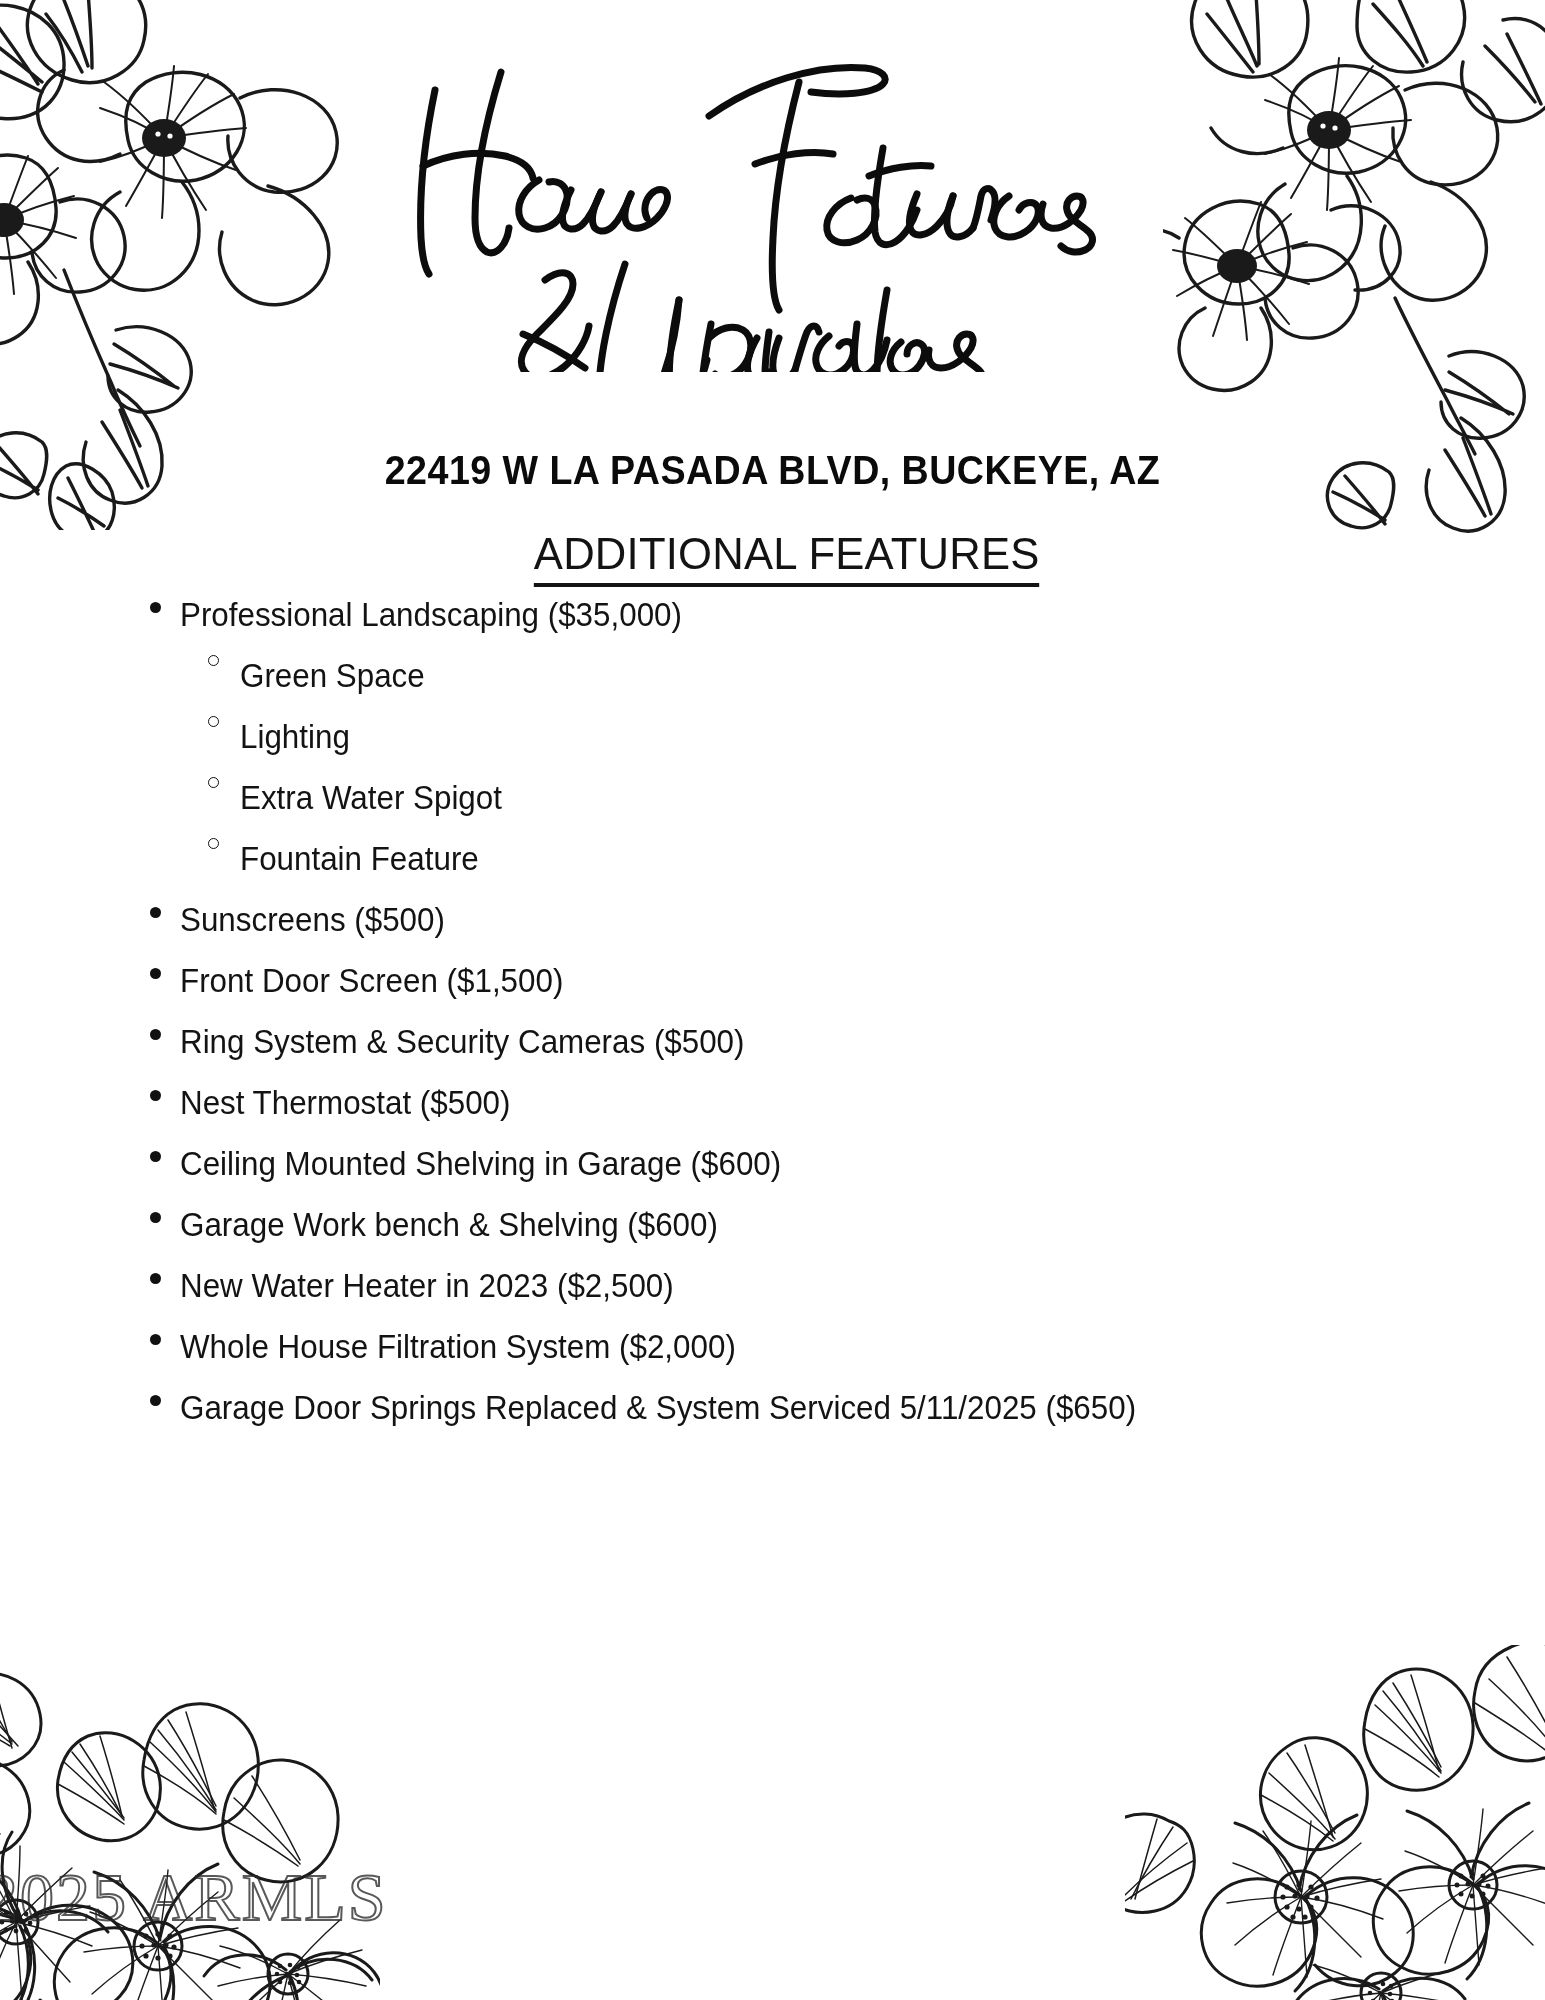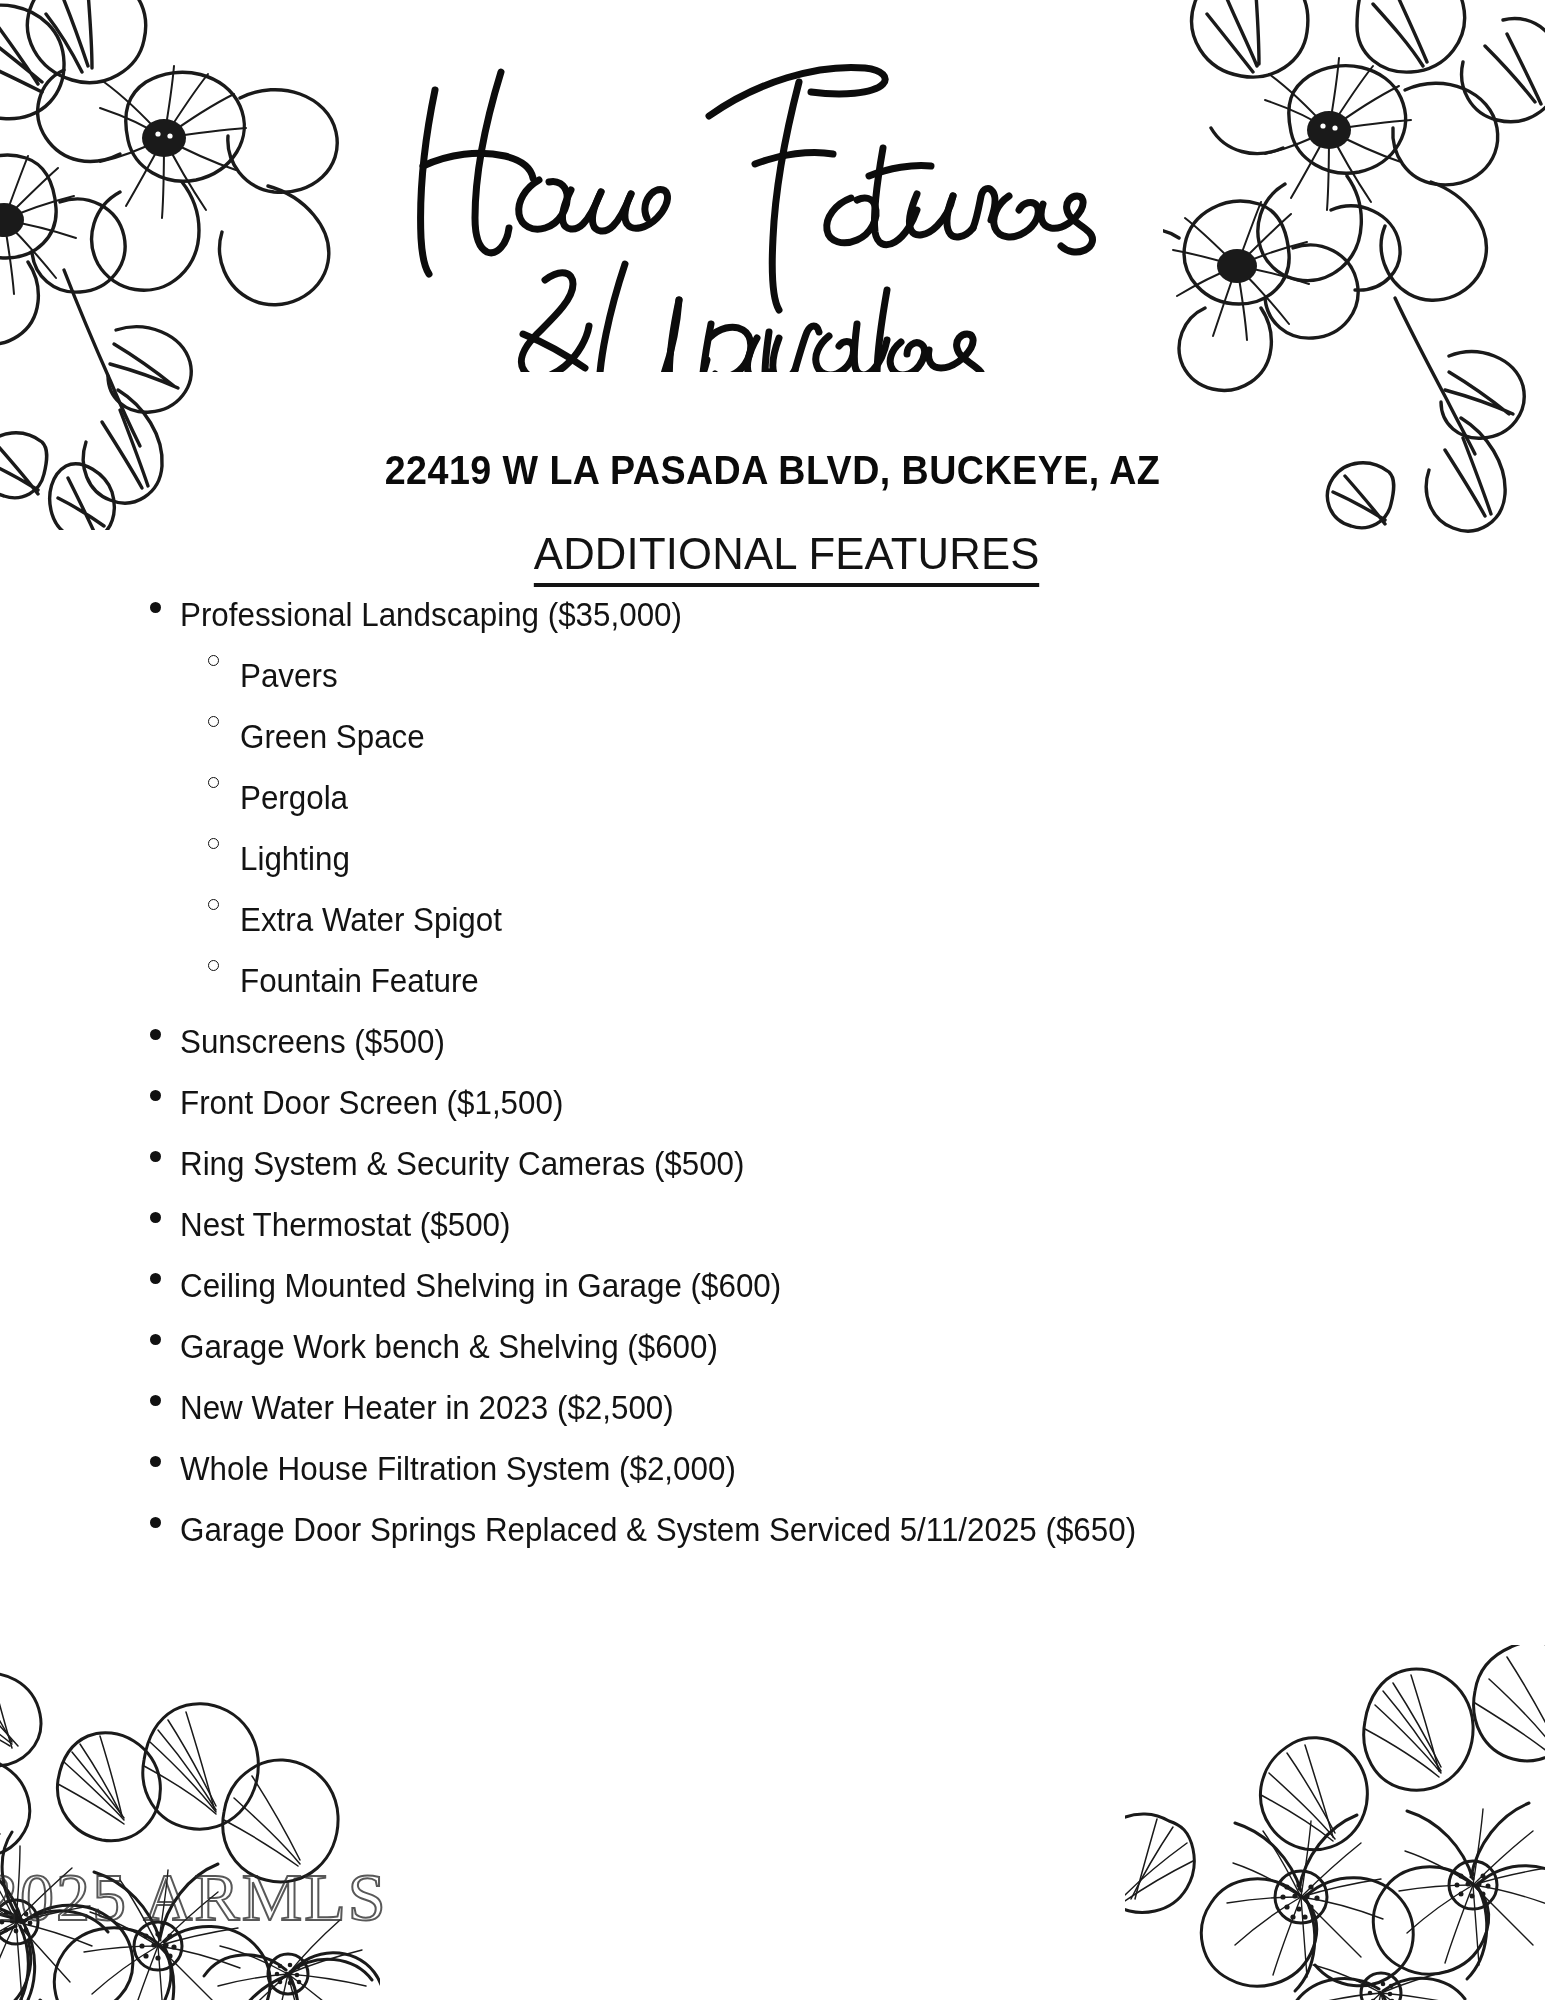--- a/index.html
+++ b/index.html
@@ -597,29 +597,21 @@
   <span>ADDITIONAL FEATURES</span>
 </div>
 
 <div class="features-list" id="features-list">
     <div class="feat-row">
       <span class="bullet-main"><i></i></span>
       <span class="feat-text">Professional Landscaping ($35,000)</span>
     </div>
     <div class="feat-row sub">
       <span class="bullet-sub"><i></i></span>
-      <span class="feat-text">Pavers</span>
-    </div>
-    <div class="feat-row sub">
-      <span class="bullet-sub"><i></i></span>
       <span class="feat-text">Green Space</span>
-    </div>
-    <div class="feat-row sub">
-      <span class="bullet-sub"><i></i></span>
-      <span class="feat-text">Pergola</span>
     </div>
     <div class="feat-row sub">
       <span class="bullet-sub"><i></i></span>
       <span class="feat-text">Lighting</span>
     </div>
     <div class="feat-row sub">
       <span class="bullet-sub"><i></i></span>
       <span class="feat-text">Extra Water Spigot</span>
     </div>
     <div class="feat-row sub">

